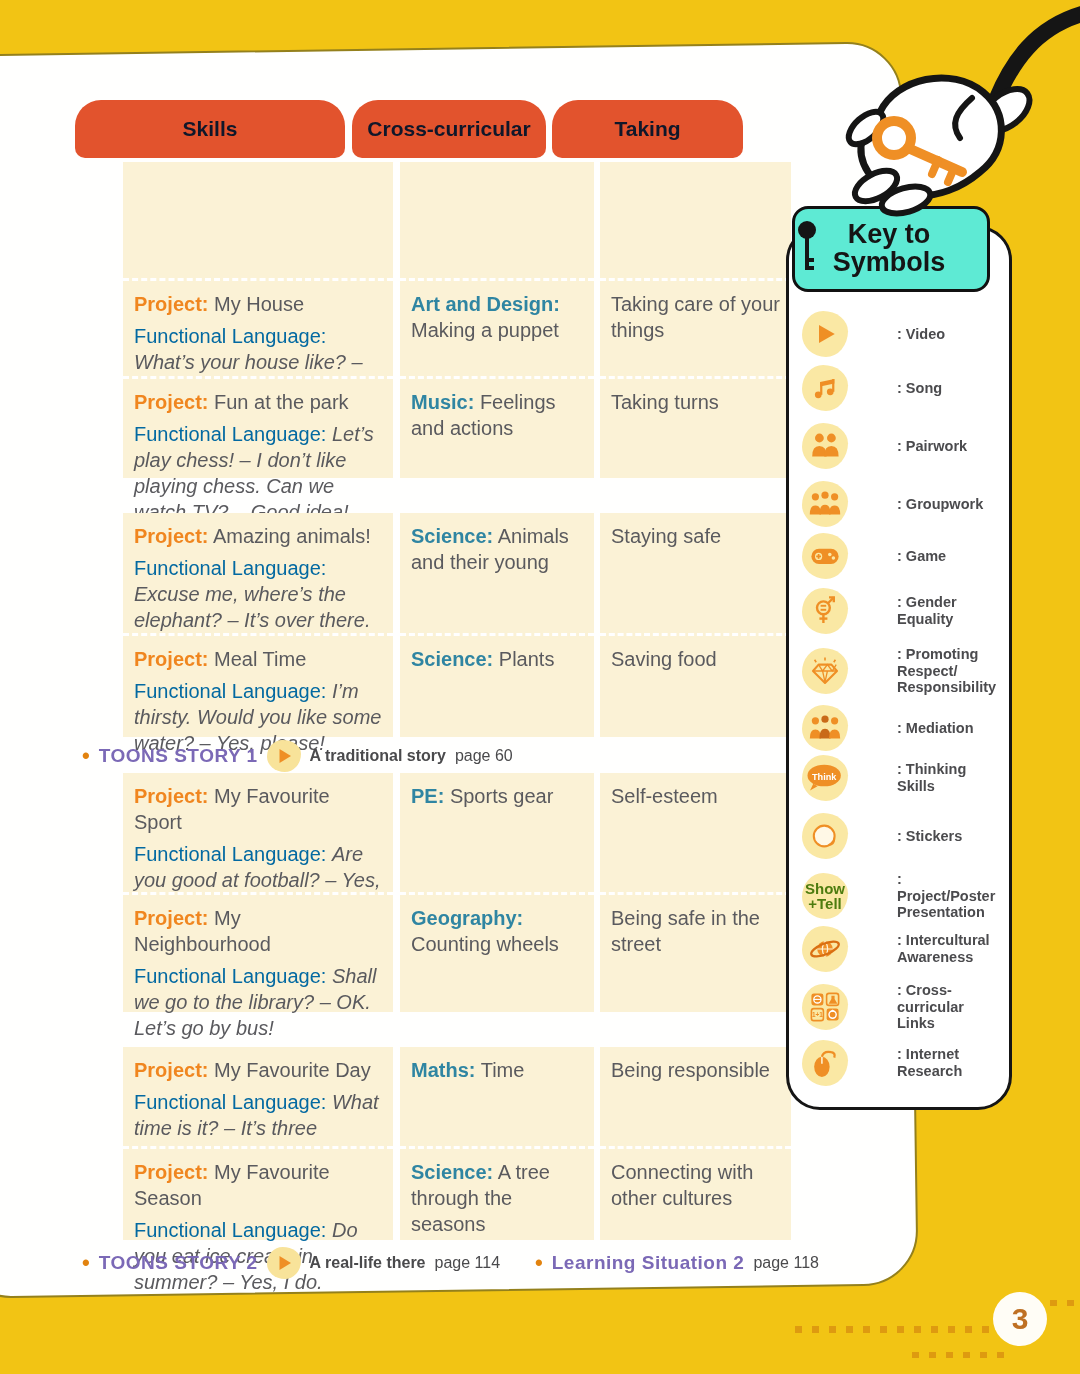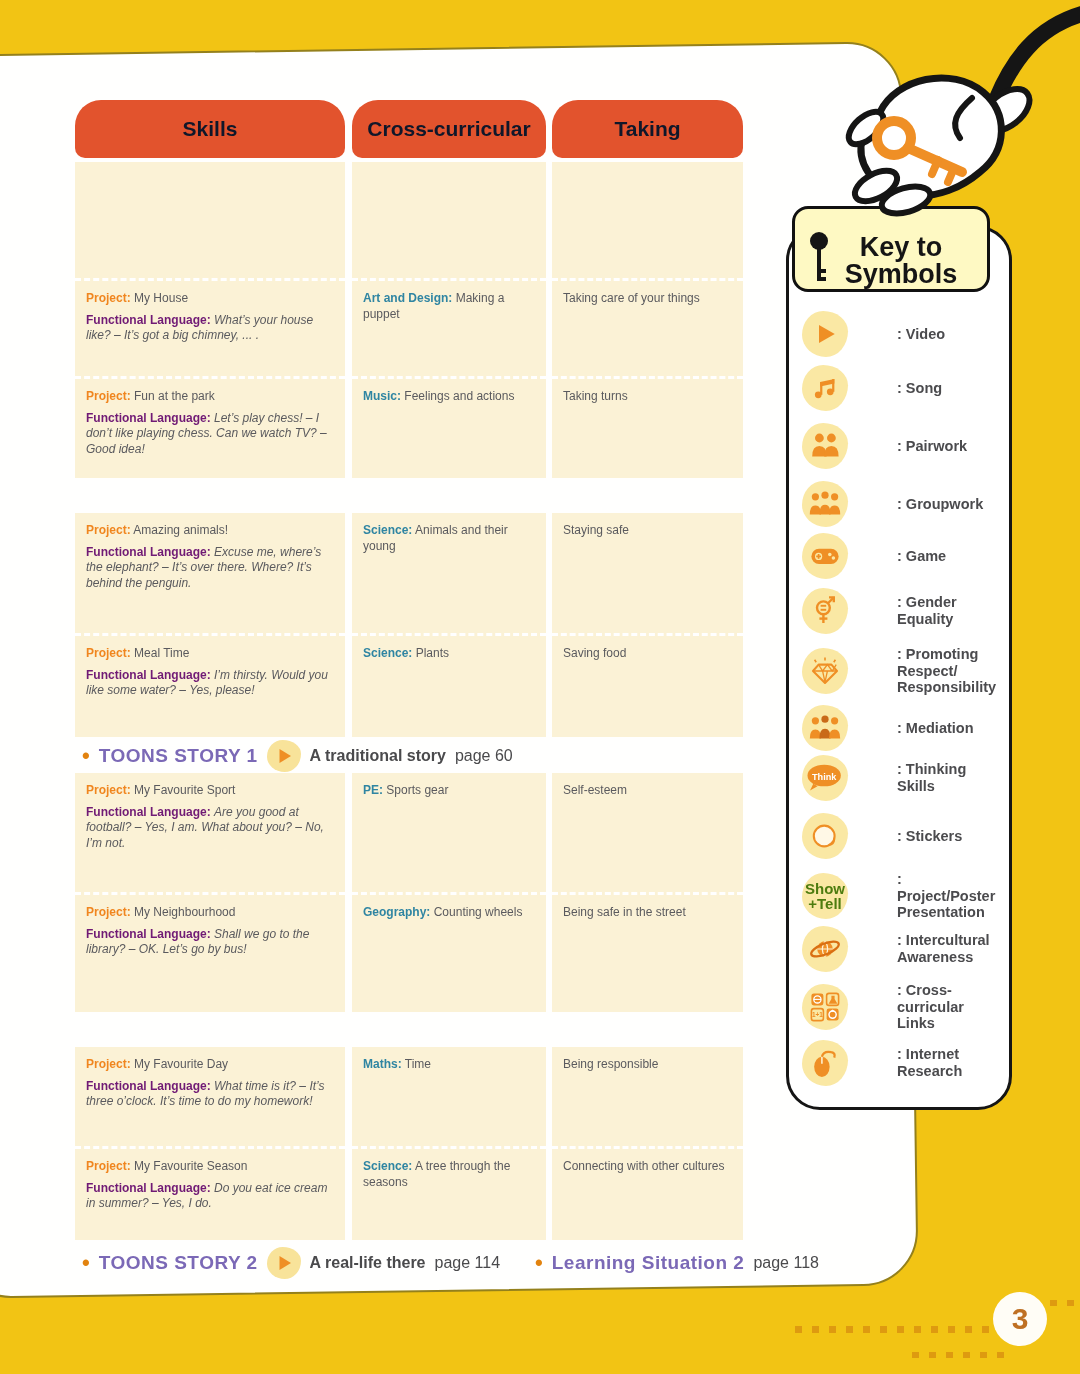--- a/index.html
+++ b/index.html
@@ -14,56 +14,56 @@
   
   .tab{position:absolute;top:100px;height:58px;background:#E2532D;color:#0f172a;
        display:flex;align-items:center;justify-content:center;
        font-weight:bold;font-size:21px;border-radius:26px 26px 10px 10px;z-index:5;}
   .tab.t1{left:75px;width:270px}
   .tab.t2{left:352px;width:194px}
   .tab.t3{left:552px;width:191px}
 
   
   .cell{position:absolute;background:#FBF2D6;box-sizing:border-box;
-        padding:10px 11px 6px 11px;font-size:12px;line-height:1.3;
-        color:#5A5A5E;z-index:4;}
+        padding:10px 11px 6px 11px;font-size:20px;line-height:1.3;
+        color:#5A5A5E;z-index:4;margin-left:48px;}
   .c1{left:75px;width:270px}
   .c2{left:352px;width:194px}
   .c3{left:552px;width:191px}
   .r0{top:162px;height:116px}
   .r1{top:278px;height:98px}
   .r2{top:376px;height:102px}
   .r3{top:513px;height:120px}
   .r4{top:633px;height:104px}
   .r5{top:773px;height:119px}
   .r6{top:892px;height:120px}
   .r7{top:1047px;height:99px}
   .r8{top:1146px;height:94px}
   .dash{border-top:3px dashed #FFFFFF}
   .cell p{margin:0 0 6px 0}
   .lab-orange{color:#F0861F;font-weight:bold}
-  .lab-purple{color:#701a75;font-weight:bold}
+  .lab-purple{color:#0369a1;font-weight:normal}
   .lab-teal{color:#2F85A2;font-weight:bold}
   .ital{font-style:italic}
 
   
   .band{position:absolute;display:flex;align-items:center;gap:9px;z-index:5;}
   .band .bullet{color:#E2830F;font-size:22px;font-weight:bold;line-height:1}
   .band .bname{color:#7B69B6;font-weight:800;font-size:19px;letter-spacing:.5px}
   .band .bdesc{color:#4A4A4C;font-weight:bold;font-size:16px}
   .band .bpage{color:#4A4A4C;font-weight:normal;font-size:16px}
   .playblob{width:34px;height:32px;background:#F8E39A;border-radius:46% 54% 48% 52%/52% 44% 56% 48%;
             display:flex;align-items:center;justify-content:center;flex:none}
 
   
   .key-panel{position:absolute;left:786px;top:226px;width:220px;height:878px;
              background:#fff;border:3px solid #151515;border-radius:34px;z-index:40;}
   .key-title{position:absolute;left:792px;top:206px;width:198px;height:86px;
-             background:#fef9c3;border:3.5px solid #111;border-radius:16px;z-index:45;
-             display:flex;align-items:flex-end;box-sizing:border-box;padding-left:12px;}
+             background:#5eead4;border:3.5px solid #111;border-radius:16px;z-index:45;
+             display:flex;align-items:center;box-sizing:border-box;}
   .key-title .ttl{font-size:27px;font-weight:800;color:#151515;line-height:1.02;
                   margin-left:10px;width:120px;text-align:center}
   .ki{position:absolute;left:13px;display:flex;align-items:center;width:196px;gap:40px;}
   .ki .lbl{margin-left:9px;font-size:14.5px;font-weight:700;color:#4B4B4E;line-height:1.15;width:144px}
   .blob{width:46px;height:46px;background:#FAE8A4;border-radius:46% 54% 48% 52%/52% 44% 56% 48%;
         display:flex;align-items:center;justify-content:center;flex:none}
   .showtell{color:#4d7c0f;font-weight:800;font-size:15px;line-height:1.0;text-align:center}
 
   
   .hand-svg{position:absolute;left:820px;top:0;z-index:60;}

